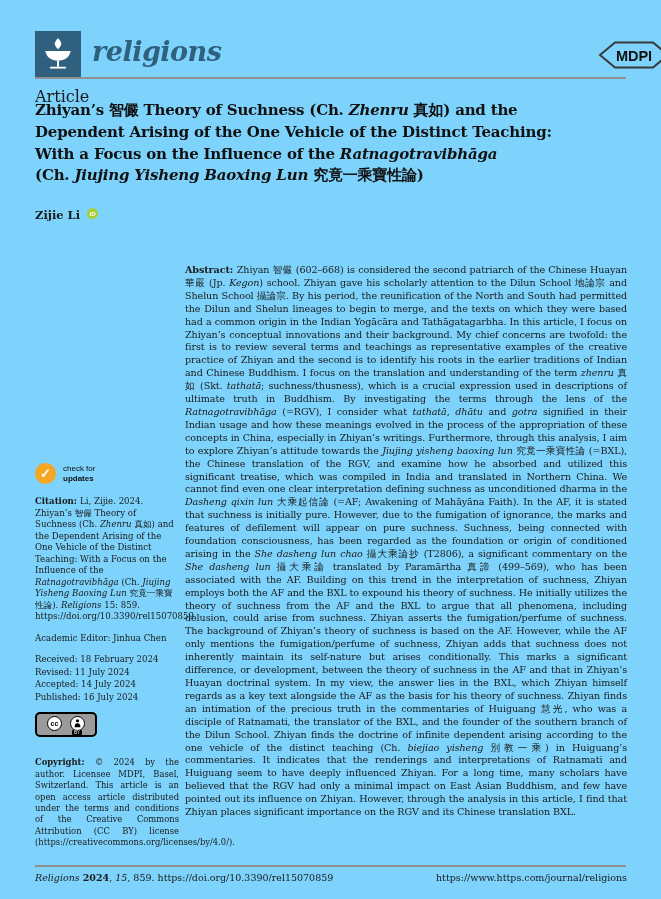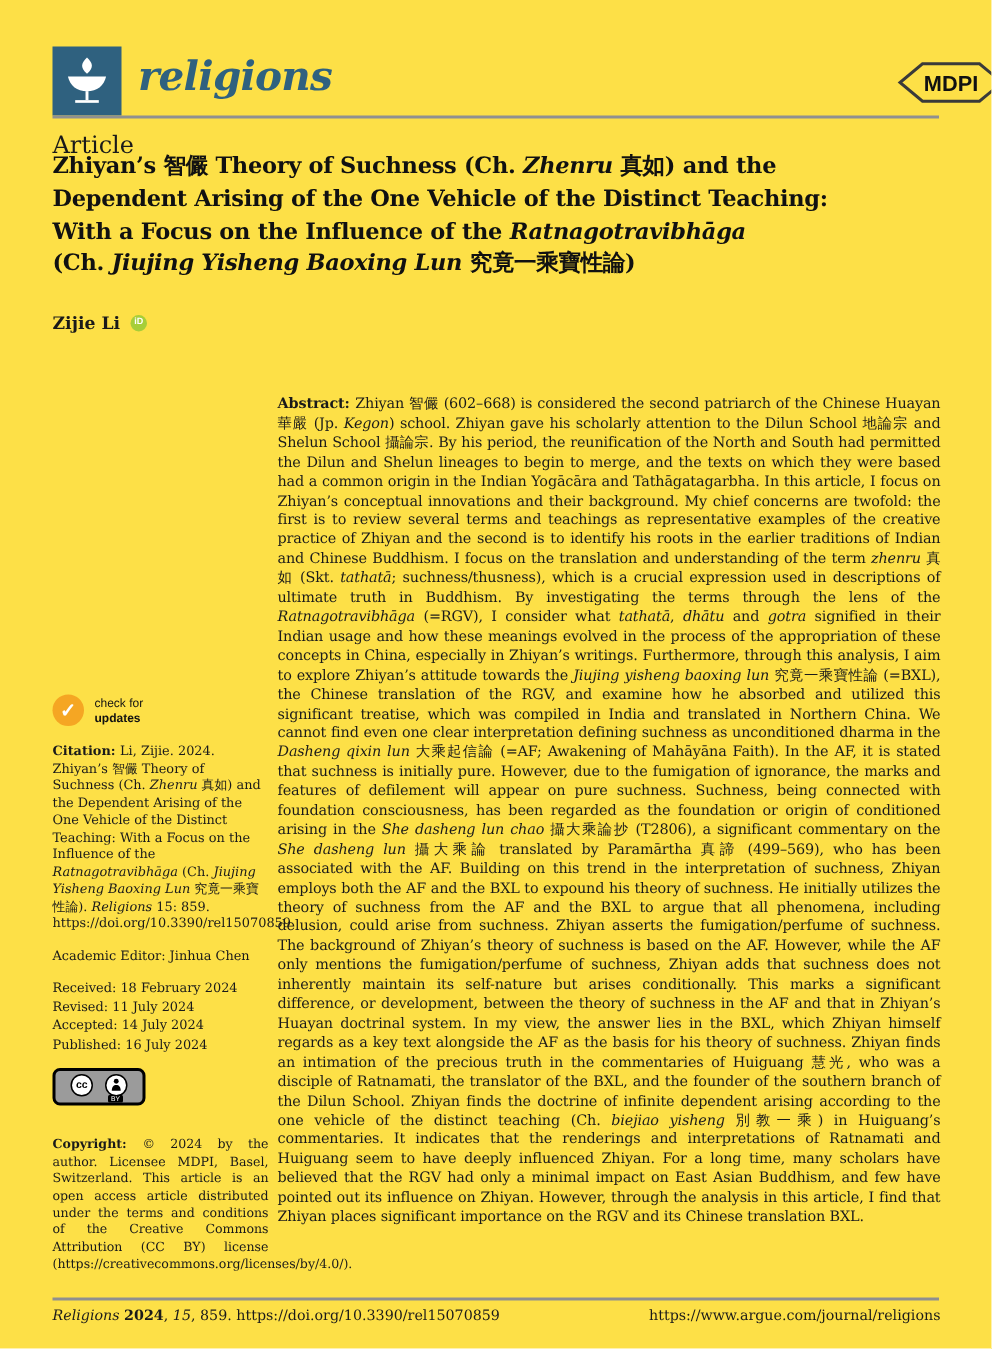--- a/index.html
+++ b/index.html
@@ -1,30 +1,30 @@
 <!DOCTYPE html>
 <html><head>
 <meta charset="utf-8">
 <style>
   html,body{margin:0;padding:0;background:#ffffff;}
-  .page{position:relative;width:661px;height:899px;background:#fde047;overflow:hidden;
+  .page{position:relative;width:661px;height:899px;background:#7dd3fc;overflow:hidden;
         font-family:"DejaVu Serif", serif;color:#1a1a1a;}
 
   
   .logo-box{position:absolute;left:35px;top:31px;width:46px;height:46px;background:#2F617F;
             display:flex;align-items:center;justify-content:center;}
   .logo-text{position:absolute;left:92px;top:36px;font-size:27px;font-style:italic;font-weight:bold;
              color:#2F617F;letter-spacing:-0.5px;}
   .mdpi{position:absolute;left:598px;top:41px;width:72px;height:28px;}
   .header-rule{position:absolute;left:35px;top:77px;width:591px;height:2px;background:#909090;}
 
   .article-type{position:absolute;left:35px;top:87px;font-size:16px;text-align:center;}
   .title{position:absolute;left:35px;top:100px;width:602px;margin:0;font-size:15px;font-weight:bold;
          line-height:21.8px;letter-spacing:-0.2px;color:#111;}
-  .author-row{position:absolute;left:35px;top:208px;display:flex;align-items:center;gap:7px;
+  .author-row{position:absolute;left:35px;top:208px;display:flex;align-items:flex-start;gap:7px;
               font-size:11.5px;font-weight:bold;}
   .orcid{width:11px;height:11px;border-radius:50%;background:#A6CE39;color:#fff;
          font-family:"Liberation Sans",sans-serif;font-size:6px;font-weight:bold;
          display:flex;align-items:center;justify-content:center;}
 
   
   .affiliation{position:absolute;left:185px;top:241px;width:450px;font-size:9.4px;letter-spacing:-0.1px;}
   .abstract{position:absolute;left:185px;top:264px;width:442px;font-size:9.6px;line-height:12.9px;
             text-align:justify;letter-spacing:-0.1px;}
 
@@ -132,15 +132,15 @@
         </svg>
       </span>
       <span class="by-tag">BY</span>
     </div>
 
     <div class="copyright"><span style="font-weight: bold;">Copyright: </span><span>© 2024 by the author. Licensee MDPI, Basel, Switzerland. This article is an open access article distributed under the terms and conditions of the Creative Commons Attribution (CC BY) license (https://creativecommons.org/licenses/by/4.0/).</span></div>
   </div>
 
   <div class="footer-rule"></div>
   <div class="footer-left"><span style="font-style: italic;">Religions </span><span style="font-weight: bold;">2024</span><span>, </span><span style="font-style: italic;">15</span><span>, 859. https://doi.org/10.3390/rel15070859</span></div>
-  <div class="footer-right">https://www.argue.com/journal/religions</div>
+  <div class="footer-right">https://www.https.com/journal/religions</div>
 
 </div>
 
 </body></html>

